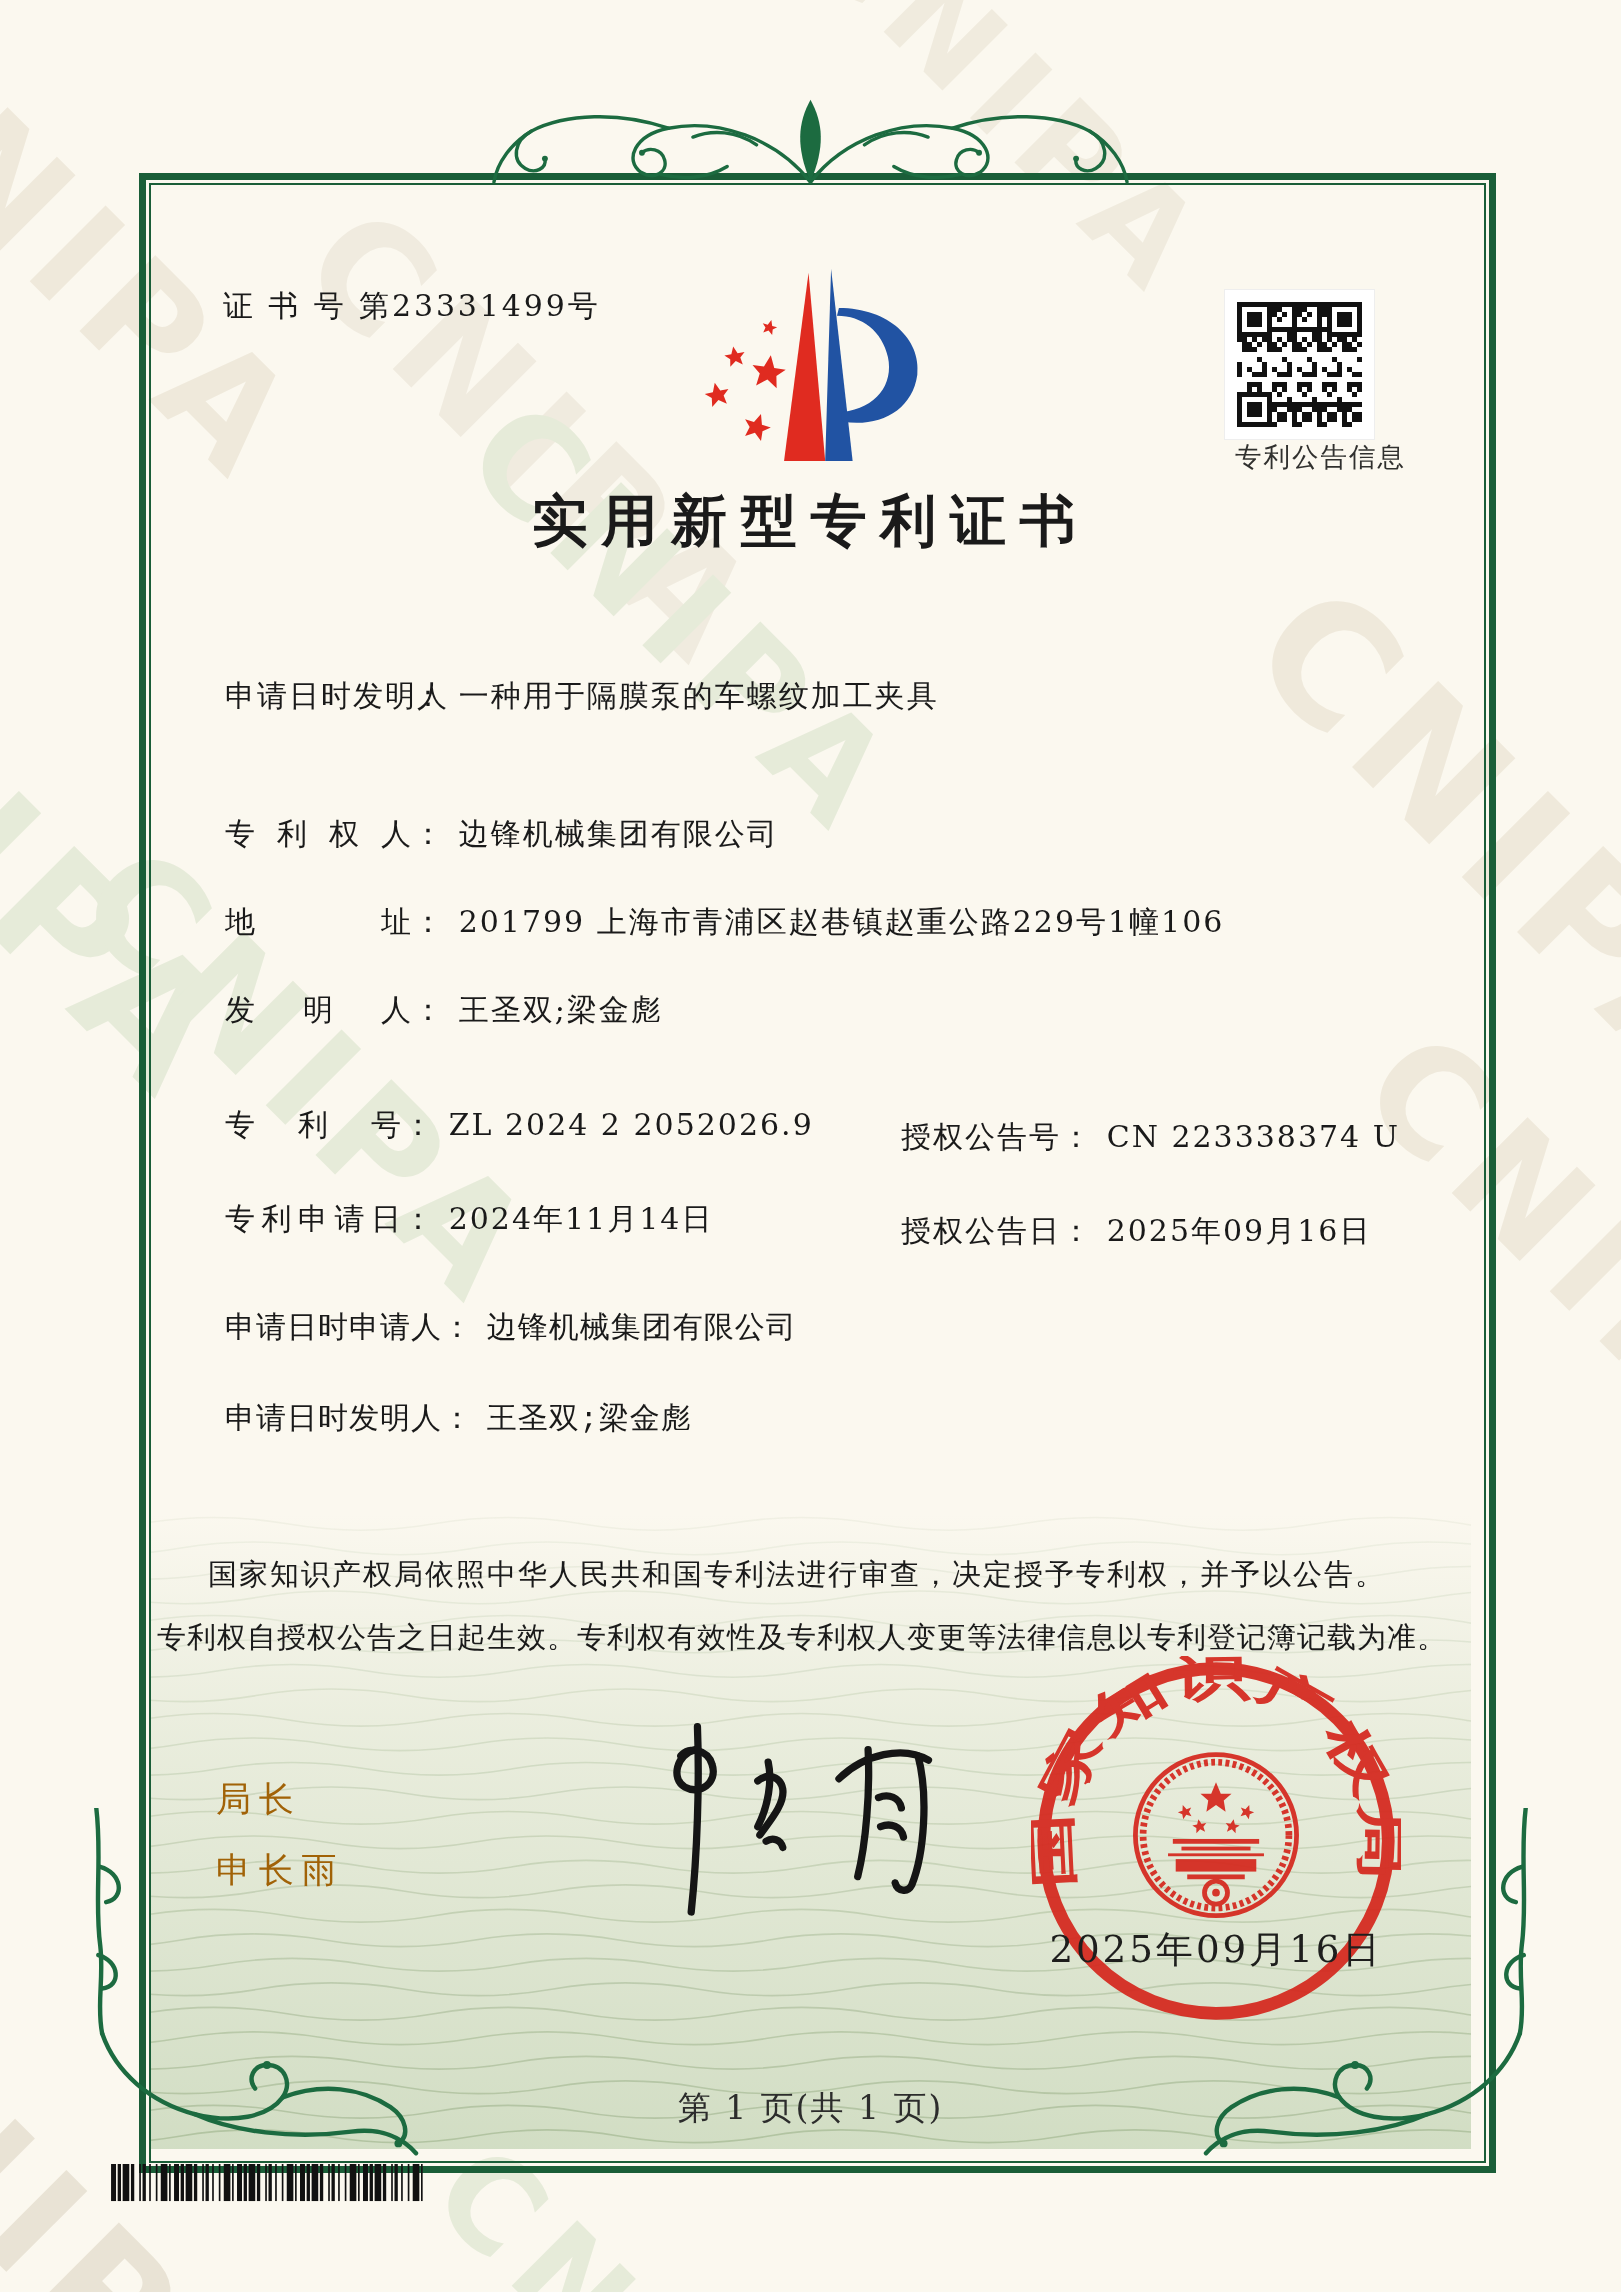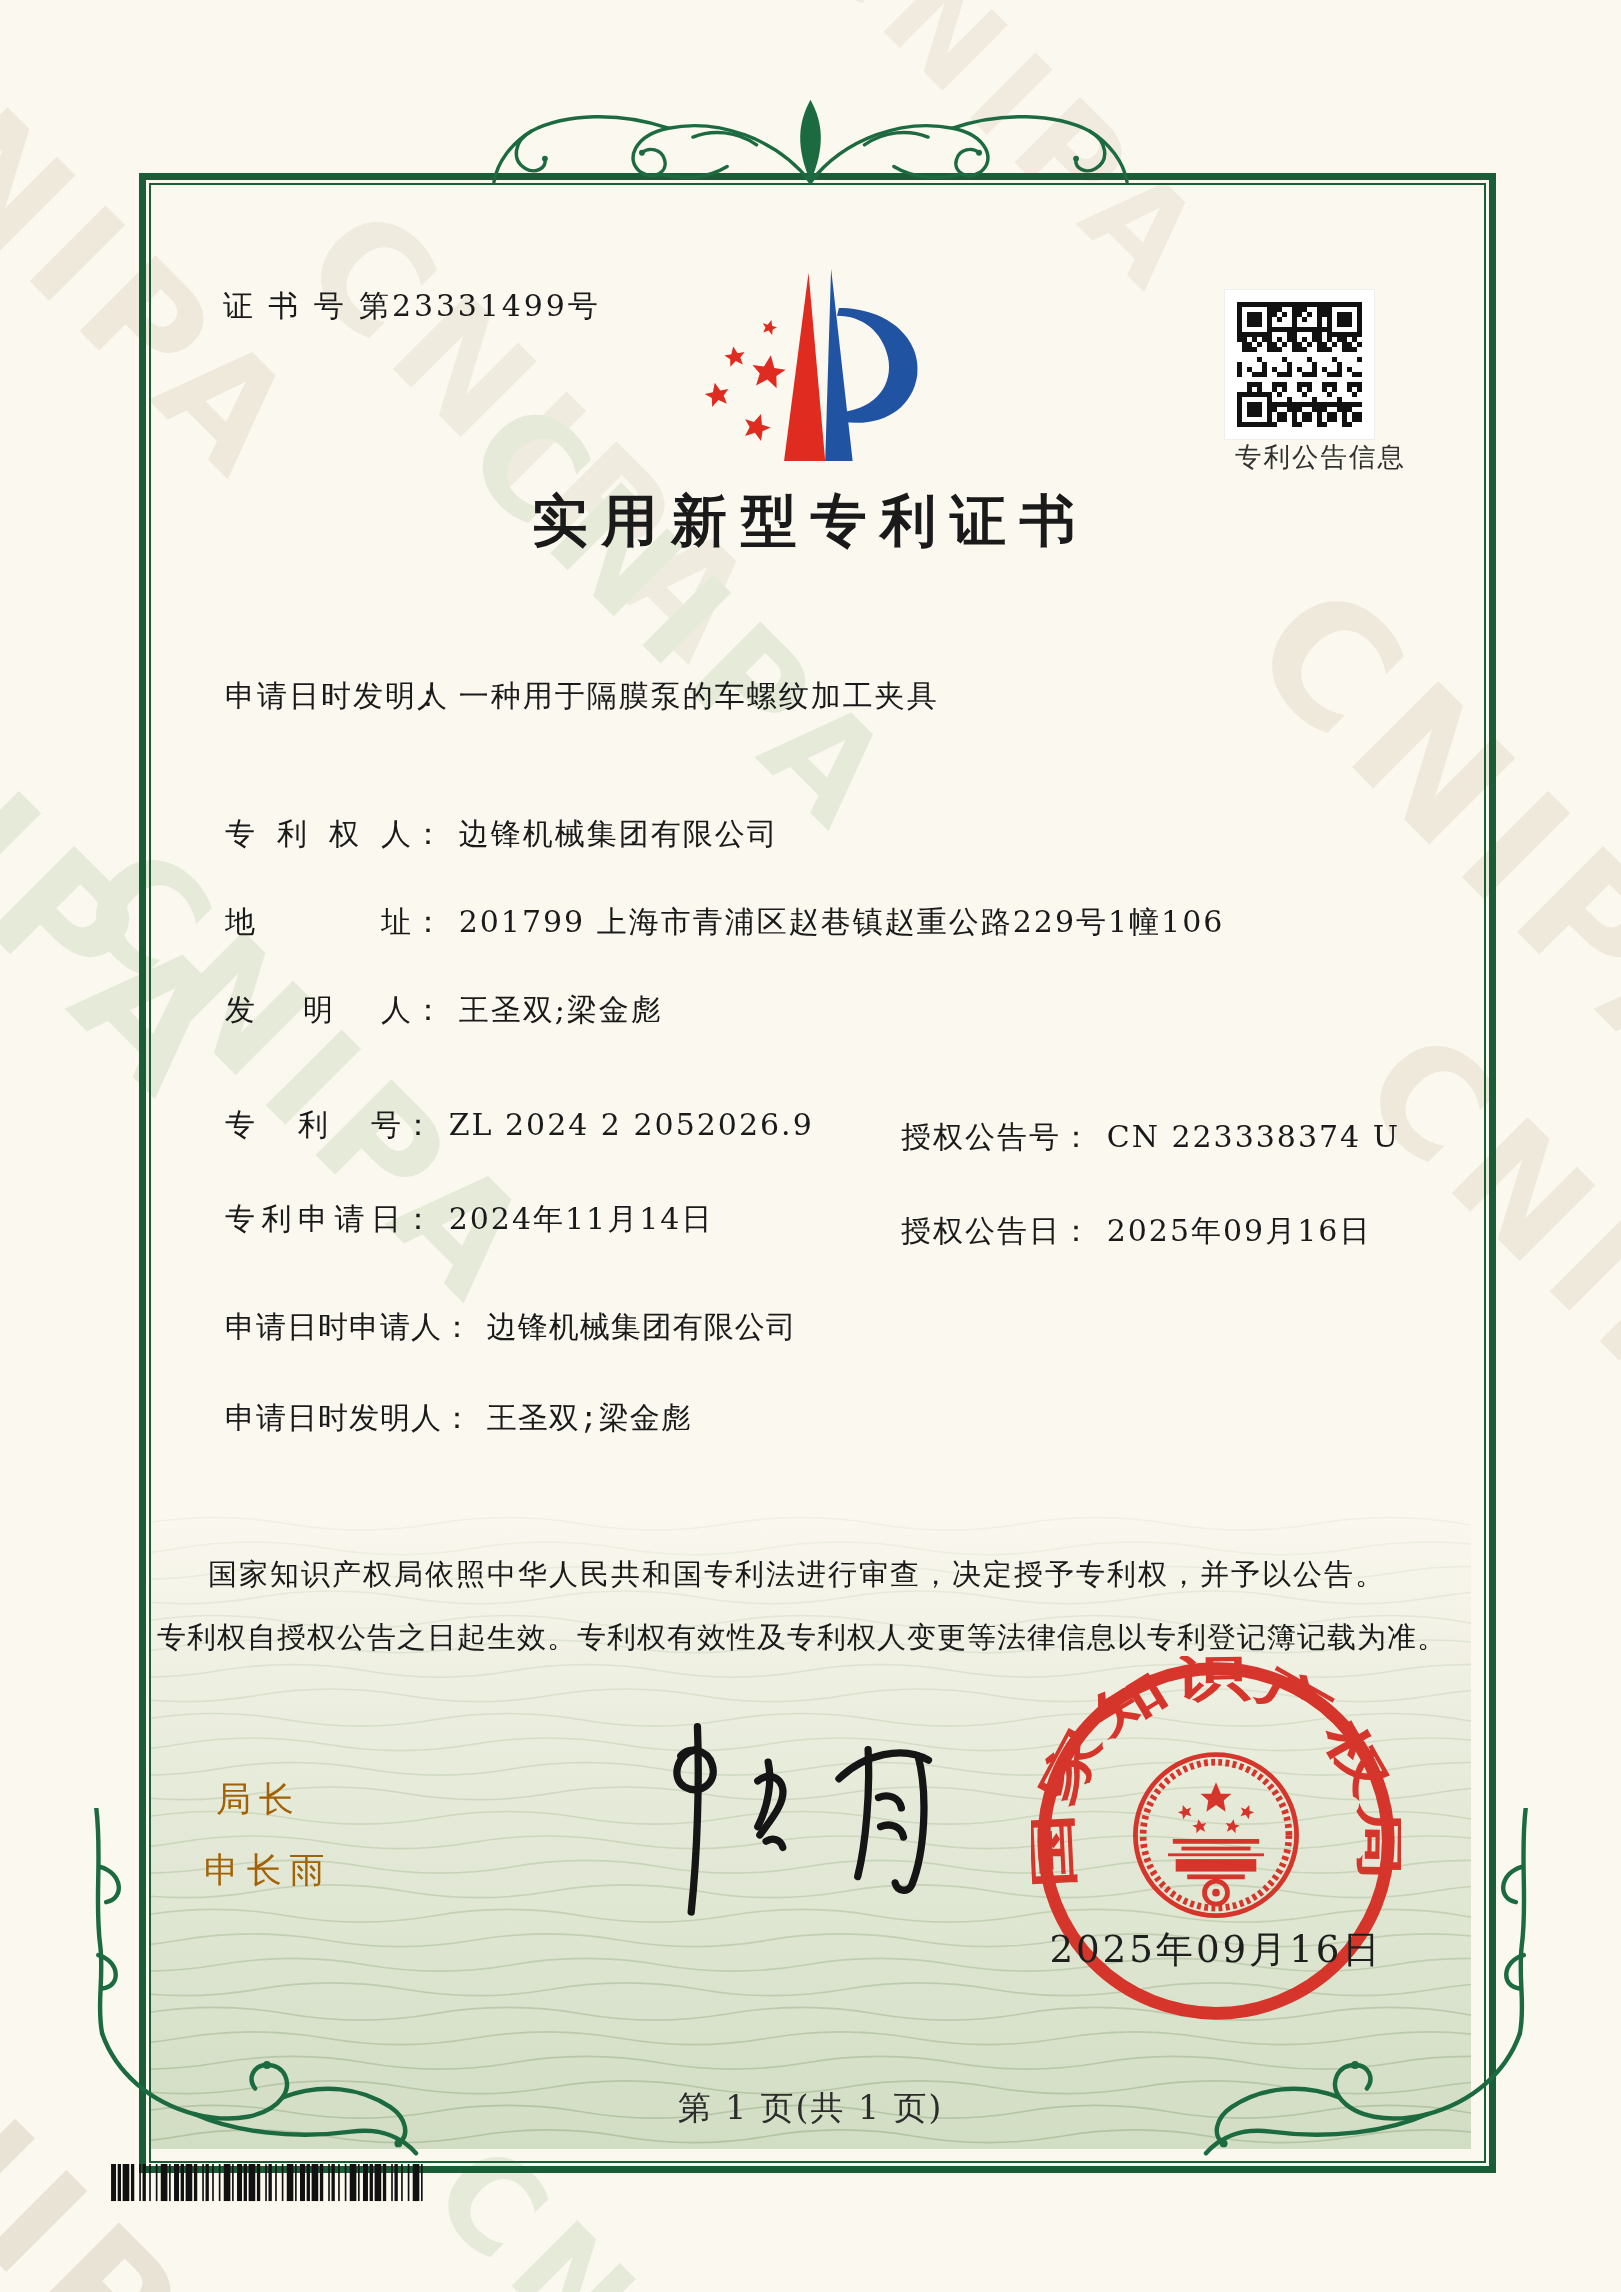--- a/index.html
+++ b/index.html
@@ -478,21 +478,21 @@
     <span>申请日时申请人</span><span class="colon">：</span><span>边锋机械集团有限公司</span>
   </div>
   <div class="abs row" style="top:1398px;letter-spacing:1px;font-family:Liberation Mono, monospace;">
     <span>申请日时发明人</span><span class="colon">：</span><span>王圣双;梁金彪</span>
   </div>
 
   <div class="abs stmt" style="left:157px;right:147px;top:1619px;letter-spacing:1px;">专利权自授权公告之日起生效。专利权有效性及专利权人变更等法律信息以专利登记簿记载为准。</div>
   <div class="abs stmt" style="left:157px;right:155px;top:1556px;text-indent:51px;letter-spacing:2px;">国家知识产权局依照中华人民共和国专利法进行审查，决定授予专利权，并予以公告。</div>
 
   <div class="abs officer" style="left:216px;top:1776px;">局长</div>
-  <div class="abs officer" style="left:204px;top:1847px;">申长雨</div>
+  <div class="abs officer" style="left:216px;top:1847px;">申长雨</div>
 
   <svg class="abs" style="left:635px;top:1717px;" width="333" height="211" viewBox="0 0 320 200">
     <g fill="none" stroke="#151515" stroke-width="7" stroke-linecap="round" stroke-linejoin="round">
       <path d="M58,30 C40,34 34,58 48,66 C62,74 80,62 74,44 C70,30 52,26 44,36"></path>
       <path d="M60,8 C62,60 60,130 54,186"></path>
       <path d="M128,42 C132,60 128,84 118,104"></path>
       <path d="M118,60 C128,52 140,56 142,68 C144,82 130,98 120,112"></path>
       <path d="M126,118 C132,114 140,116 142,124"></path>
       <path d="M196,58 C220,34 258,26 282,40"></path>
       <path d="M224,30 C226,70 222,120 214,152"></path>

